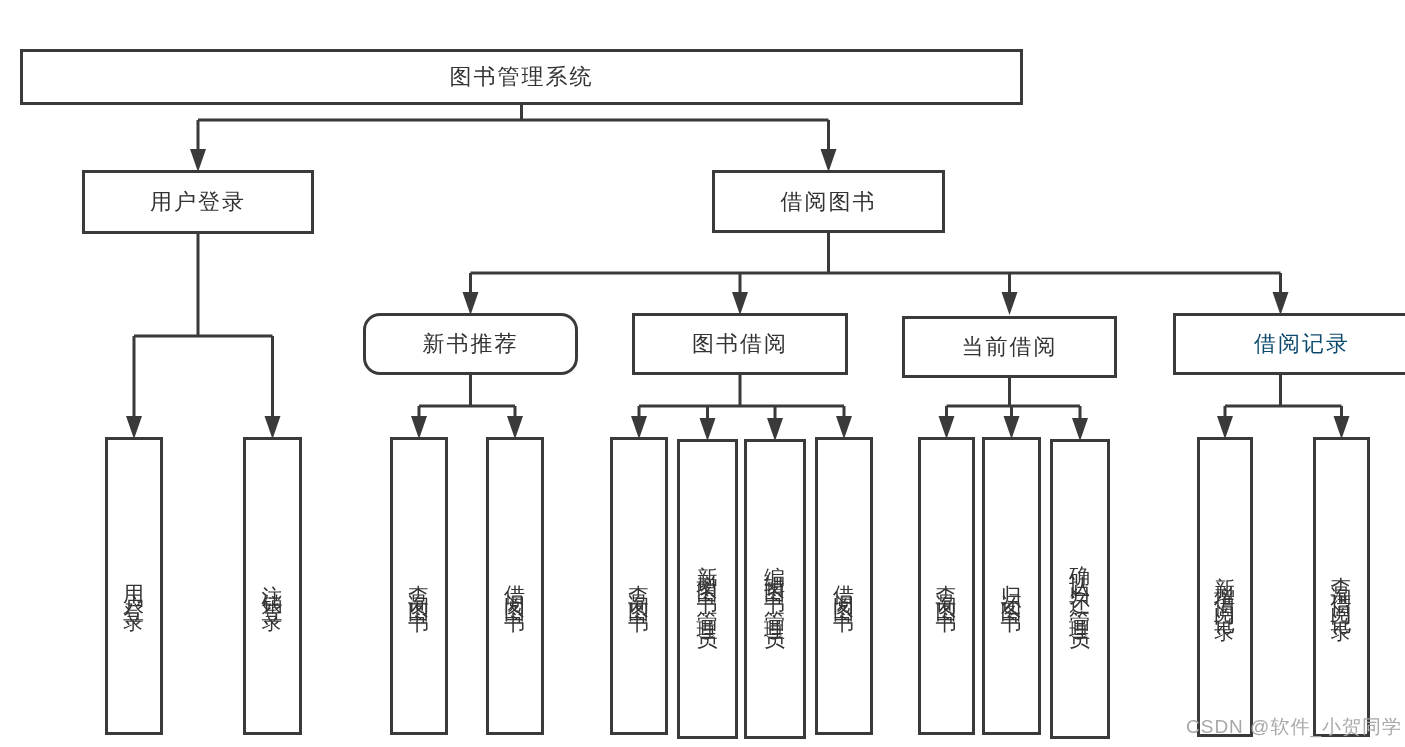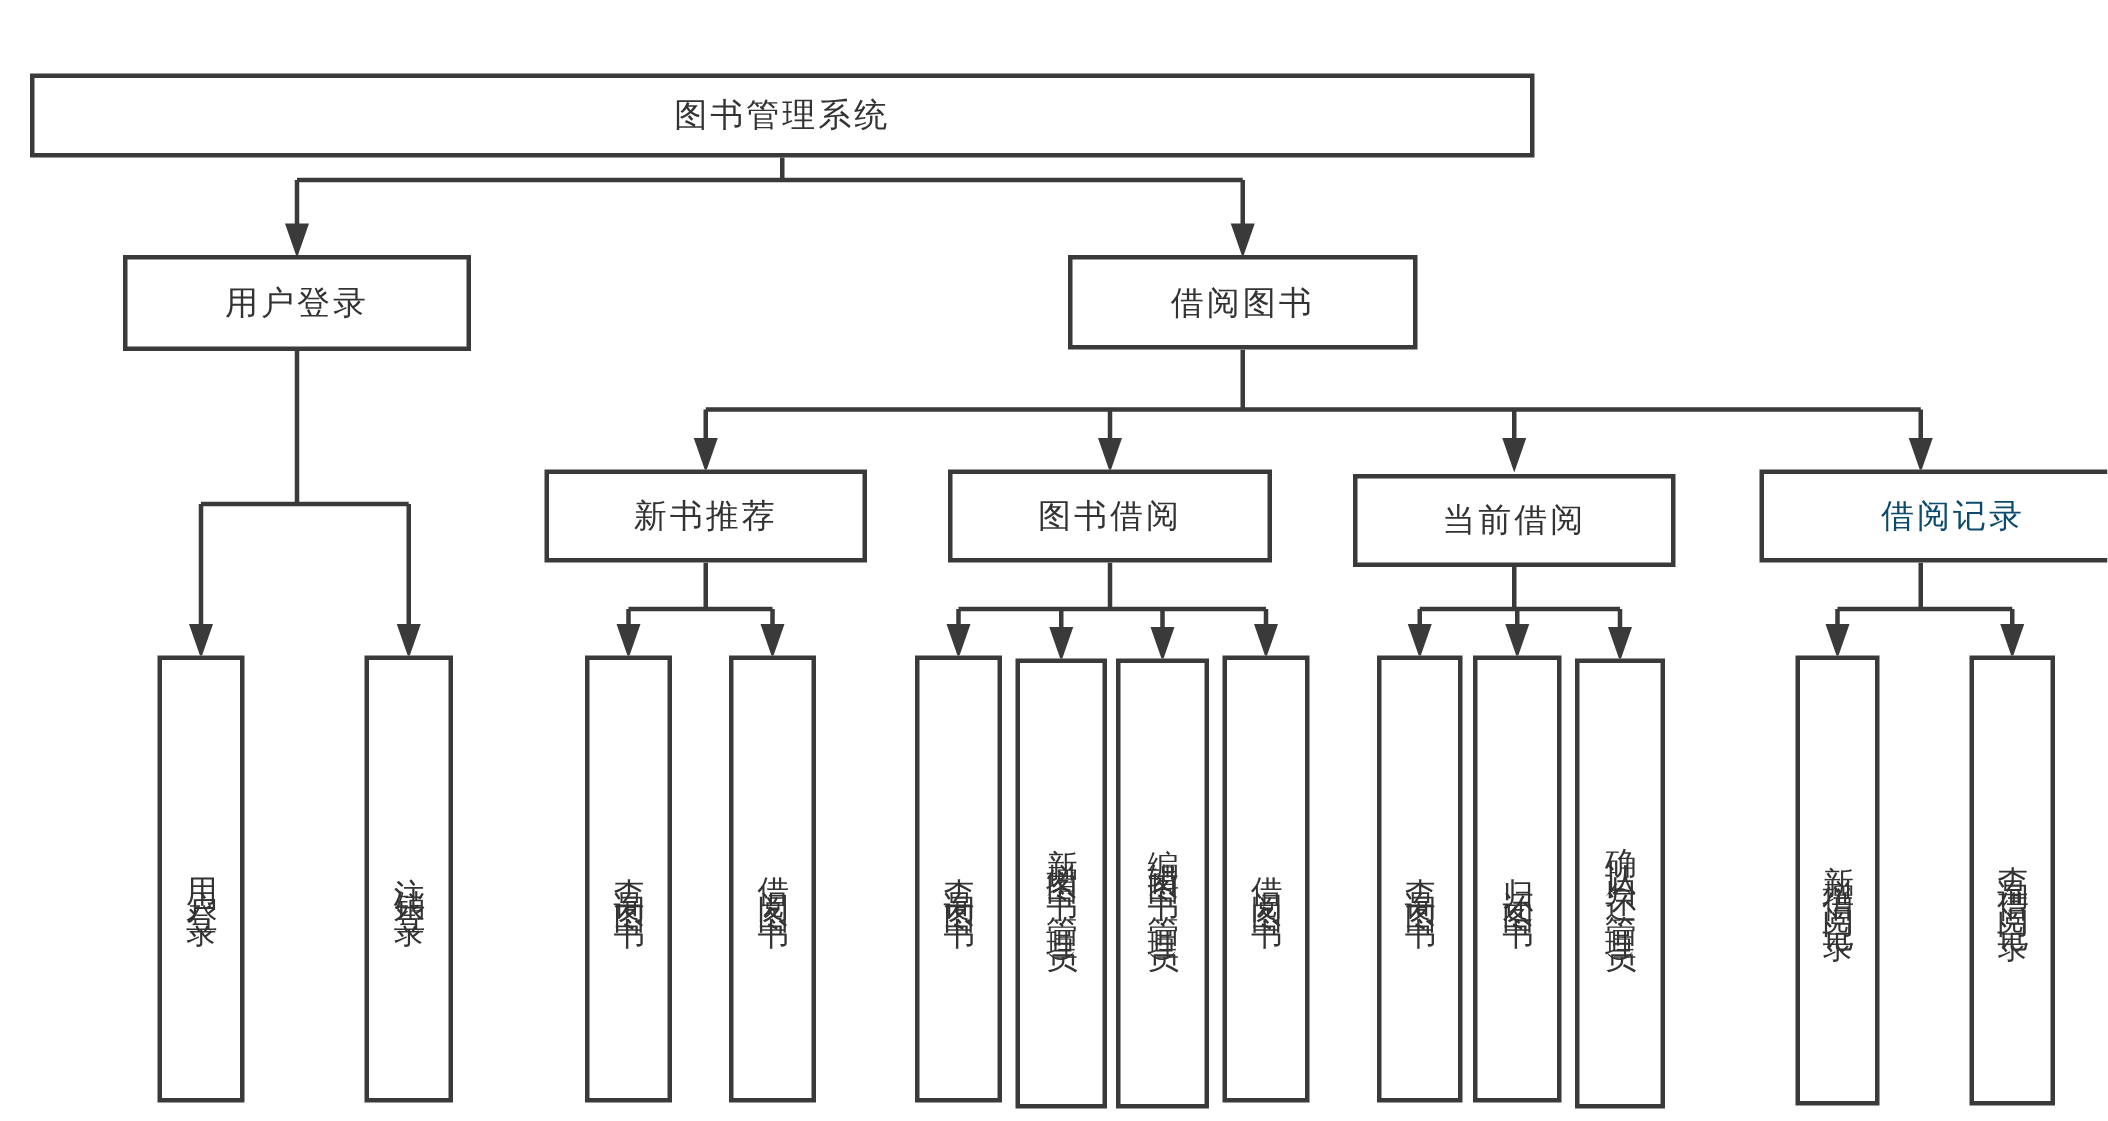--- a/index.html
+++ b/index.html
@@ -74,24 +74,25 @@
       <polygon points="631,416 647,416 639,439" fill="#3a3a3a"></polygon>
       <polygon points="699.5,418 715.5,418 707.5,441" fill="#3a3a3a"></polygon>
       <polygon points="767,418 783,418 775,441" fill="#3a3a3a"></polygon>
       <polygon points="836,416 852,416 844,439" fill="#3a3a3a"></polygon>
       <polygon points="938.5,416 954.5,416 946.5,439" fill="#3a3a3a"></polygon>
       <polygon points="1003.5,416 1019.5,416 1011.5,439" fill="#3a3a3a"></polygon>
       <polygon points="1072,418 1088,418 1080,441" fill="#3a3a3a"></polygon>
       <polygon points="1217,416 1233,416 1225,439" fill="#3a3a3a"></polygon>
       <polygon points="1333.5,416 1349.5,416 1341.5,439" fill="#3a3a3a"></polygon>
     </svg>
+  <div id="watermark" style="color: rgb(168, 168, 168);">CSDN @软件_小贺同学</div>
 <div class="node" style="left: 20px; top: 13px; width: 1003px; height: 56px; border-color: rgb(58, 58, 58); color: rgb(51, 51, 51); margin-top: 36px;">图书管理系统</div>
     <div class="node" style="left: 82px; top: 170px; width: 232px; height: 64px; border-color: rgb(58, 58, 58); color: rgb(51, 51, 51);">用户登录</div>
     <div class="node" style="left: 712px; top: 170px; width: 233px; height: 63px; border-color: rgb(58, 58, 58); color: rgb(51, 51, 51);">借阅图书</div>
-    <div class="node" style="left: 363px; top: 313px; width: 215px; height: 62px; border-color: rgb(58, 58, 58); color: rgb(51, 51, 51);">新书推荐</div>
+    <div class="node" style="left: 363px; top: 313px; width: 215px; height: 62px; border-color: rgb(58, 58, 58); color: rgb(51, 51, 51); border-radius: 17px;">新书推荐</div>
     <div class="node" style="left: 632px; top: 313px; width: 216px; height: 62px; border-color: rgb(58, 58, 58); color: rgb(51, 51, 51); text-align: right;">图书借阅</div>
     <div class="node" style="left: 902px; top: 316px; width: 215px; height: 62px; border-color: rgb(58, 58, 58); color: rgb(51, 51, 51);">当前借阅</div>
     <div class="node" style="left: 1173px; top: 313px; width: 258px; height: 62px; border-color: rgb(58, 58, 58); color: #0c4a6e;">借阅记录</div>
     <div class="node vertical" style="left: 105px; top: 437px; width: 58px; height: 298px; border-color: rgb(58, 58, 58); color: rgb(51, 51, 51);">用户登录</div>
     <div class="node vertical" style="left: 243px; top: 437px; width: 59px; height: 298px; border-color: rgb(58, 58, 58); color: rgb(51, 51, 51);">注销登录</div>
     <div class="node vertical" style="left: 390px; top: 437px; width: 58px; height: 298px; border-color: rgb(58, 58, 58); color: rgb(51, 51, 51);">查询图书</div>
     <div class="node vertical" style="left: 486px; top: 437px; width: 58px; height: 298px; border-color: rgb(58, 58, 58); color: rgb(51, 51, 51);">借阅图书</div>
     <div class="node vertical" style="left: 610px; top: 437px; width: 58px; height: 298px; border-color: rgb(58, 58, 58); color: rgb(51, 51, 51);">查询图书</div>
     <div class="node vertical" style="left: 677px; top: 439px; width: 61px; height: 300px; border-color: rgb(58, 58, 58); color: rgb(51, 51, 51);">新增图书（管理员）</div>
     <div class="node vertical" style="left: 744px; top: 439px; width: 62px; height: 300px; border-color: rgb(58, 58, 58); color: rgb(51, 51, 51);">编辑图书（管理员）</div>

